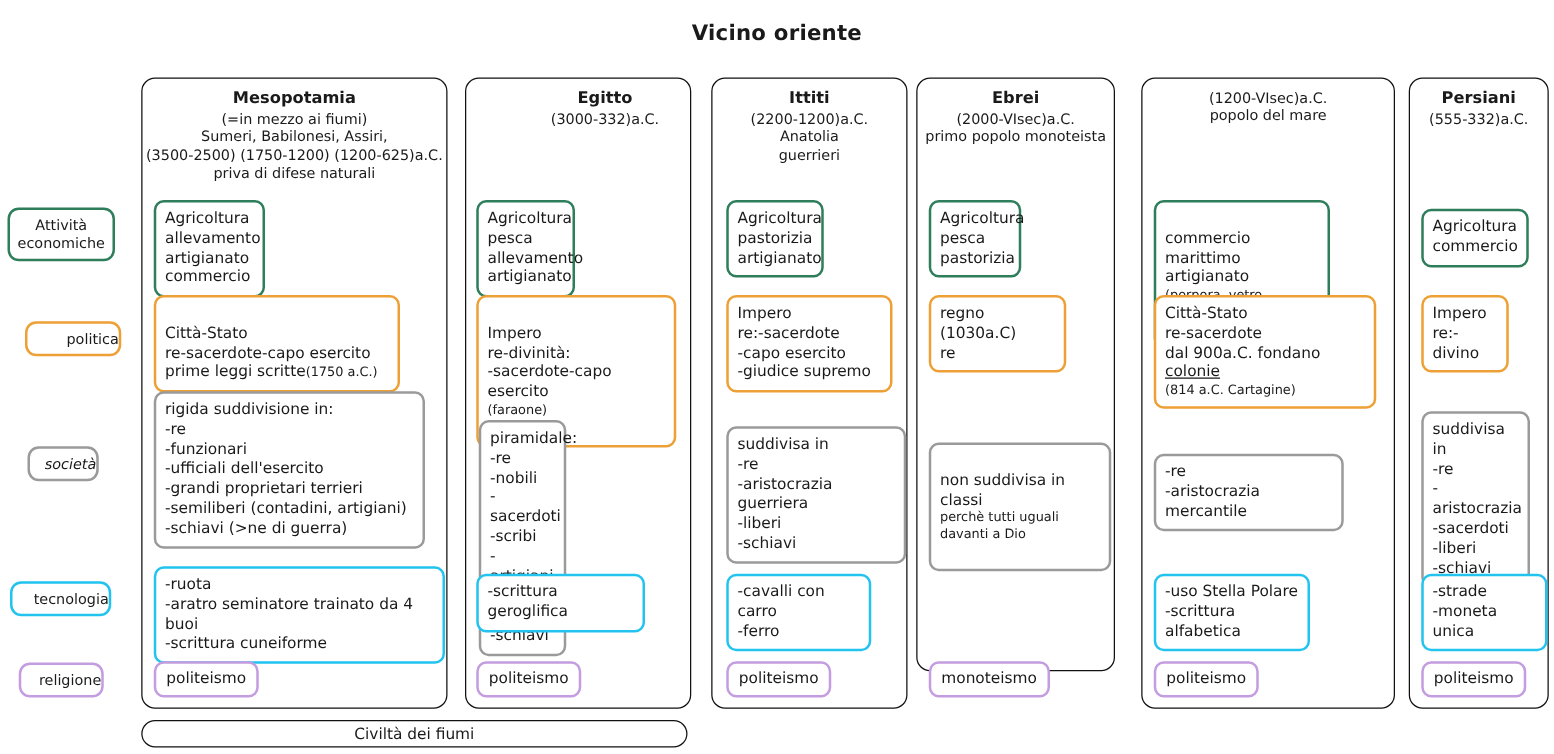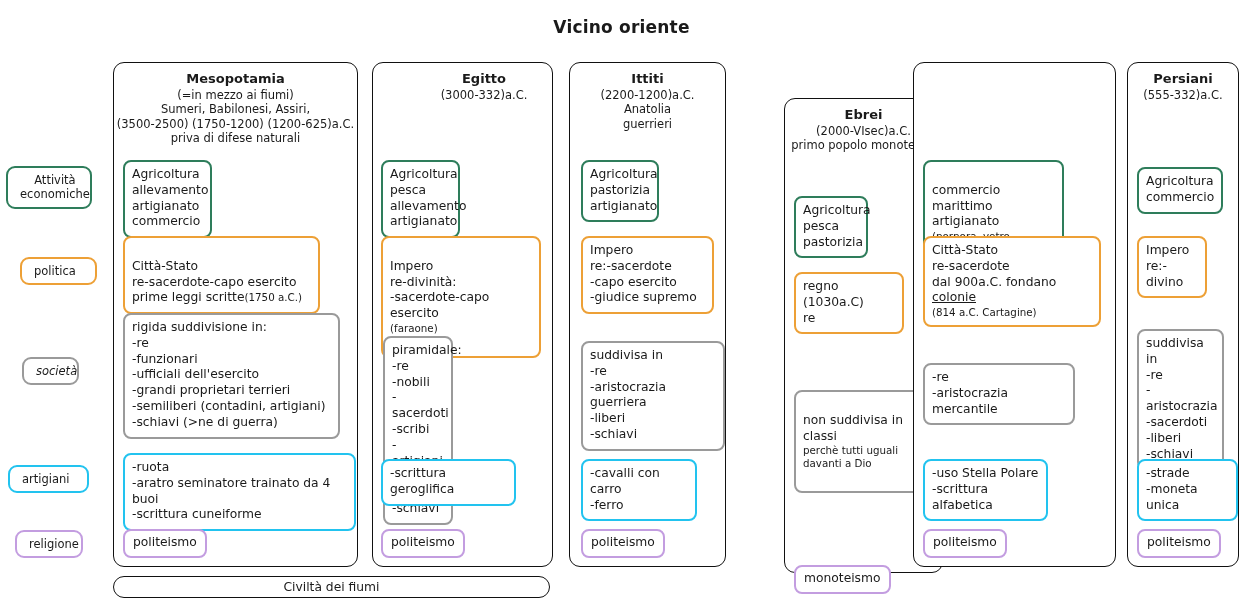--- a/index.html
+++ b/index.html
@@ -16,25 +16,25 @@
   
   .title{
     position:absolute;left:0;top:17px;width:1243px;
     text-align:center;font-size:17px;font-weight:bold;letter-spacing:.2px;
   }
 
   
   .rowlabels{position:absolute;left:0;top:60px;width:104px;height:500px;}
   .rowlabel{
     position:absolute;left:0;width:104px;
-    display:flex;align-items:center;justify-content:flex-start;
+    display:flex;align-items:center;justify-content:flex-end;
     text-align:center;box-sizing:border-box;
     border:2px solid #888;border-radius:9px;
     background:#fff;font-size:11.5px;line-height:1.25;
-    padding:5px 12px;
+    padding:5px 0;
   }
   .rowlabel .inner{display:block;}
   .rl-eco{top:106px;left:6px;width:86px;border-color:#2e7d5b;}
   .rl-pol{top:197px;left:20px;width:77px;border-color:#eda036;}
   .rl-soc{top:297px;left:22px;width:57px;border-color:#9a9a9a;font-style:italic;}
   .rl-tec{top:405px;left:8px;width:81px;border-color:#22c3ef;}
   .rl-rel{top:470px;left:15px;width:68px;border-color:#c39de0;}
 
   
   .col{
@@ -85,21 +85,21 @@
       <span class="inner">Attività
 economiche</span>
     </div>
     <div class="rowlabel rl-pol">
       <span class="inner">politica</span>
     </div>
     <div class="rowlabel rl-soc">
       <span class="inner">società</span>
     </div>
     <div class="rowlabel rl-tec">
-      <span class="inner">artigiani</span>
+      <span class="inner">tecnologia</span>
     </div>
     <div class="rowlabel rl-rel">
       <span class="inner">religione</span>
     </div>
   </div>
 
   <div class="col" style="left:113px;width:245px;height:505px;">
     <div class="col-head">
       <span class="name">Mesopotamia</span>
       <span class="sub" style="white-space:pre-line">(=in mezzo ai fiumi)
@@ -173,41 +173,43 @@
     <div class="card soc" style="left:11px;top:278px;width:144px;">suddivisa in
 -re
 -aristocrazia guerriera
 -liberi
 -schiavi</div>
     <div class="card tec" style="left:11px;top:396px;width:116px;">-cavalli con carro
 -ferro</div>
     <div class="card rel" style="left:11px;top:466px;">politeismo</div>
   </div>
 
-  <div class="col" style="left:784px;width:159px;height:475px;margin-top:36px;">
+  <div class="col" style="left:733px;width:159px;height:475px;">
     <div class="col-head">
       <span class="name">Ebrei</span>
       <span class="sub" style="white-space:pre-line">(2000-VIsec)a.C.
 primo popolo monoteista</span>
     </div>
     <div class="card eco" style="left:9px;top:97px;width:74px;">Agricoltura
 pesca
 pastorizia</div>
     <div class="card pol" style="left:9px;top:173px;width:110px;">regno (1030a.C)
 re</div>
     <div class="card soc" style="left:9px;top:291px;width:146px;">
       <span>non suddivisa in classi</span>
       <span class="small" style="white-space:pre-line">perchè tutti uguali
 davanti a Dio</span>
     </div>
     <div class="card rel" style="left:9px;top:466px;">monoteismo</div>
   </div>
 
   <div class="col" style="left:913px;width:203px;height:505px;">
     <div class="col-head">
+      <span class="sub" style="white-space:pre-line">(1200-VIsec)a.C.
+popolo del mare</span>
     </div>
     <div class="card eco" style="left:9px;top:97px;width:141px;">
       <span style="white-space:pre-line">commercio marittimo
 artigianato</span>
       <span class="small">(porpora, vetro soffiato)</span>
     </div>
     <div class="card pol" style="left:9px;top:173px;width:178px;white-space:normal;">
       <span>Città-Stato</span><br>
       <span>re-sacerdote</span><br>
       <span>dal 900a.C. fondano </span><u>colonie</u><br>

